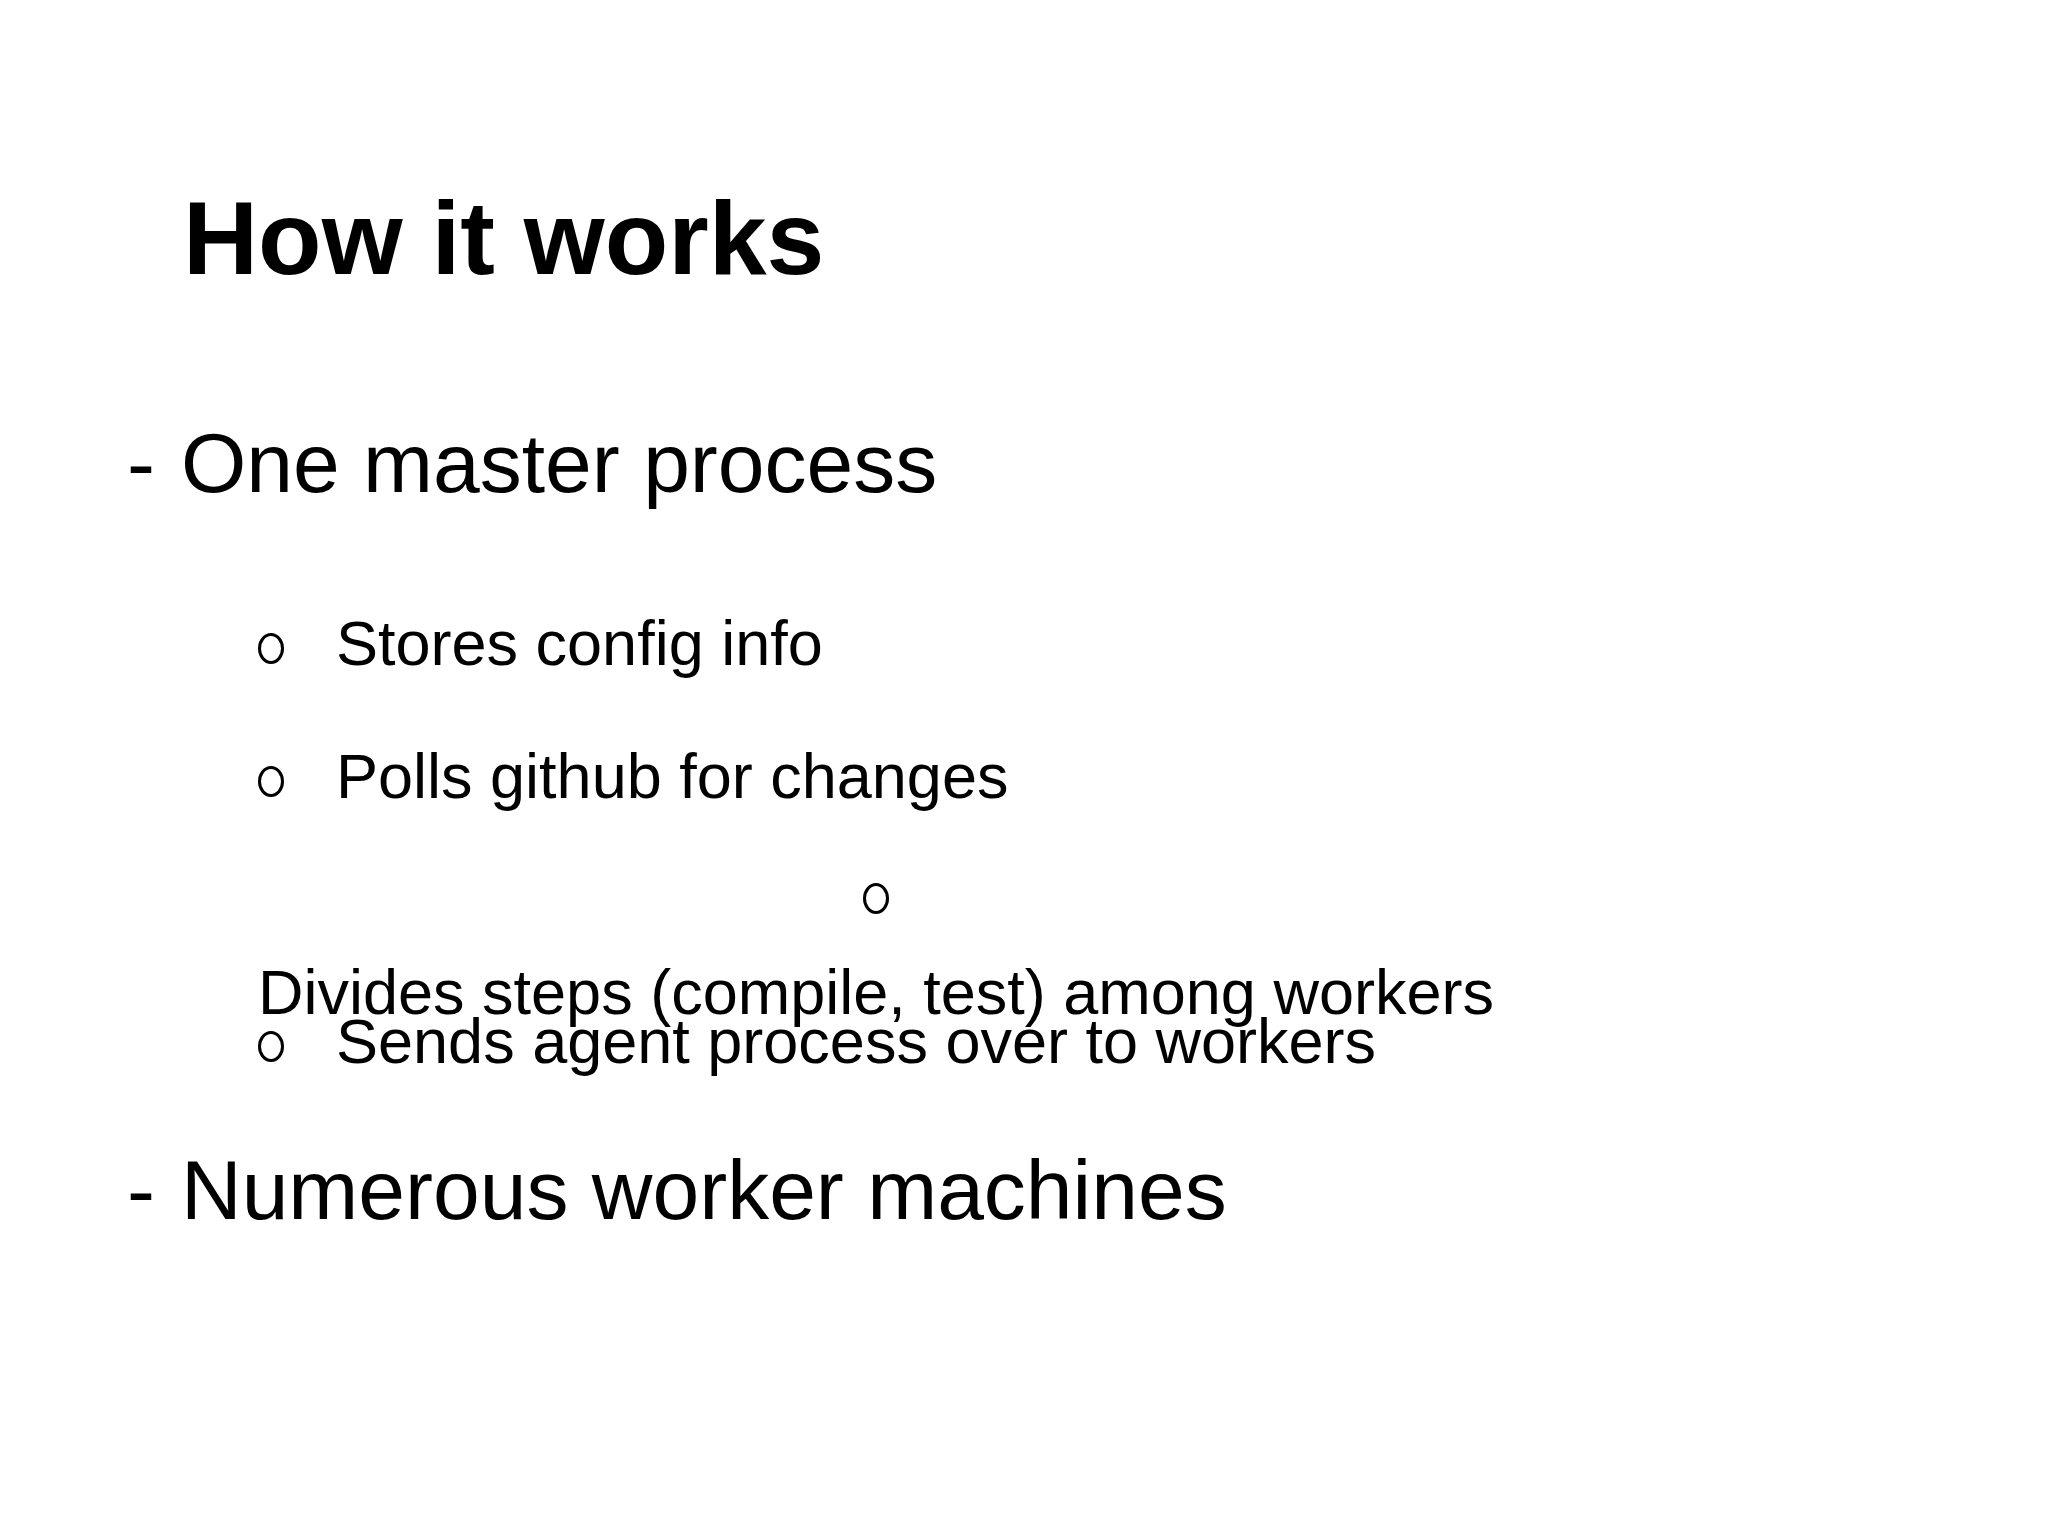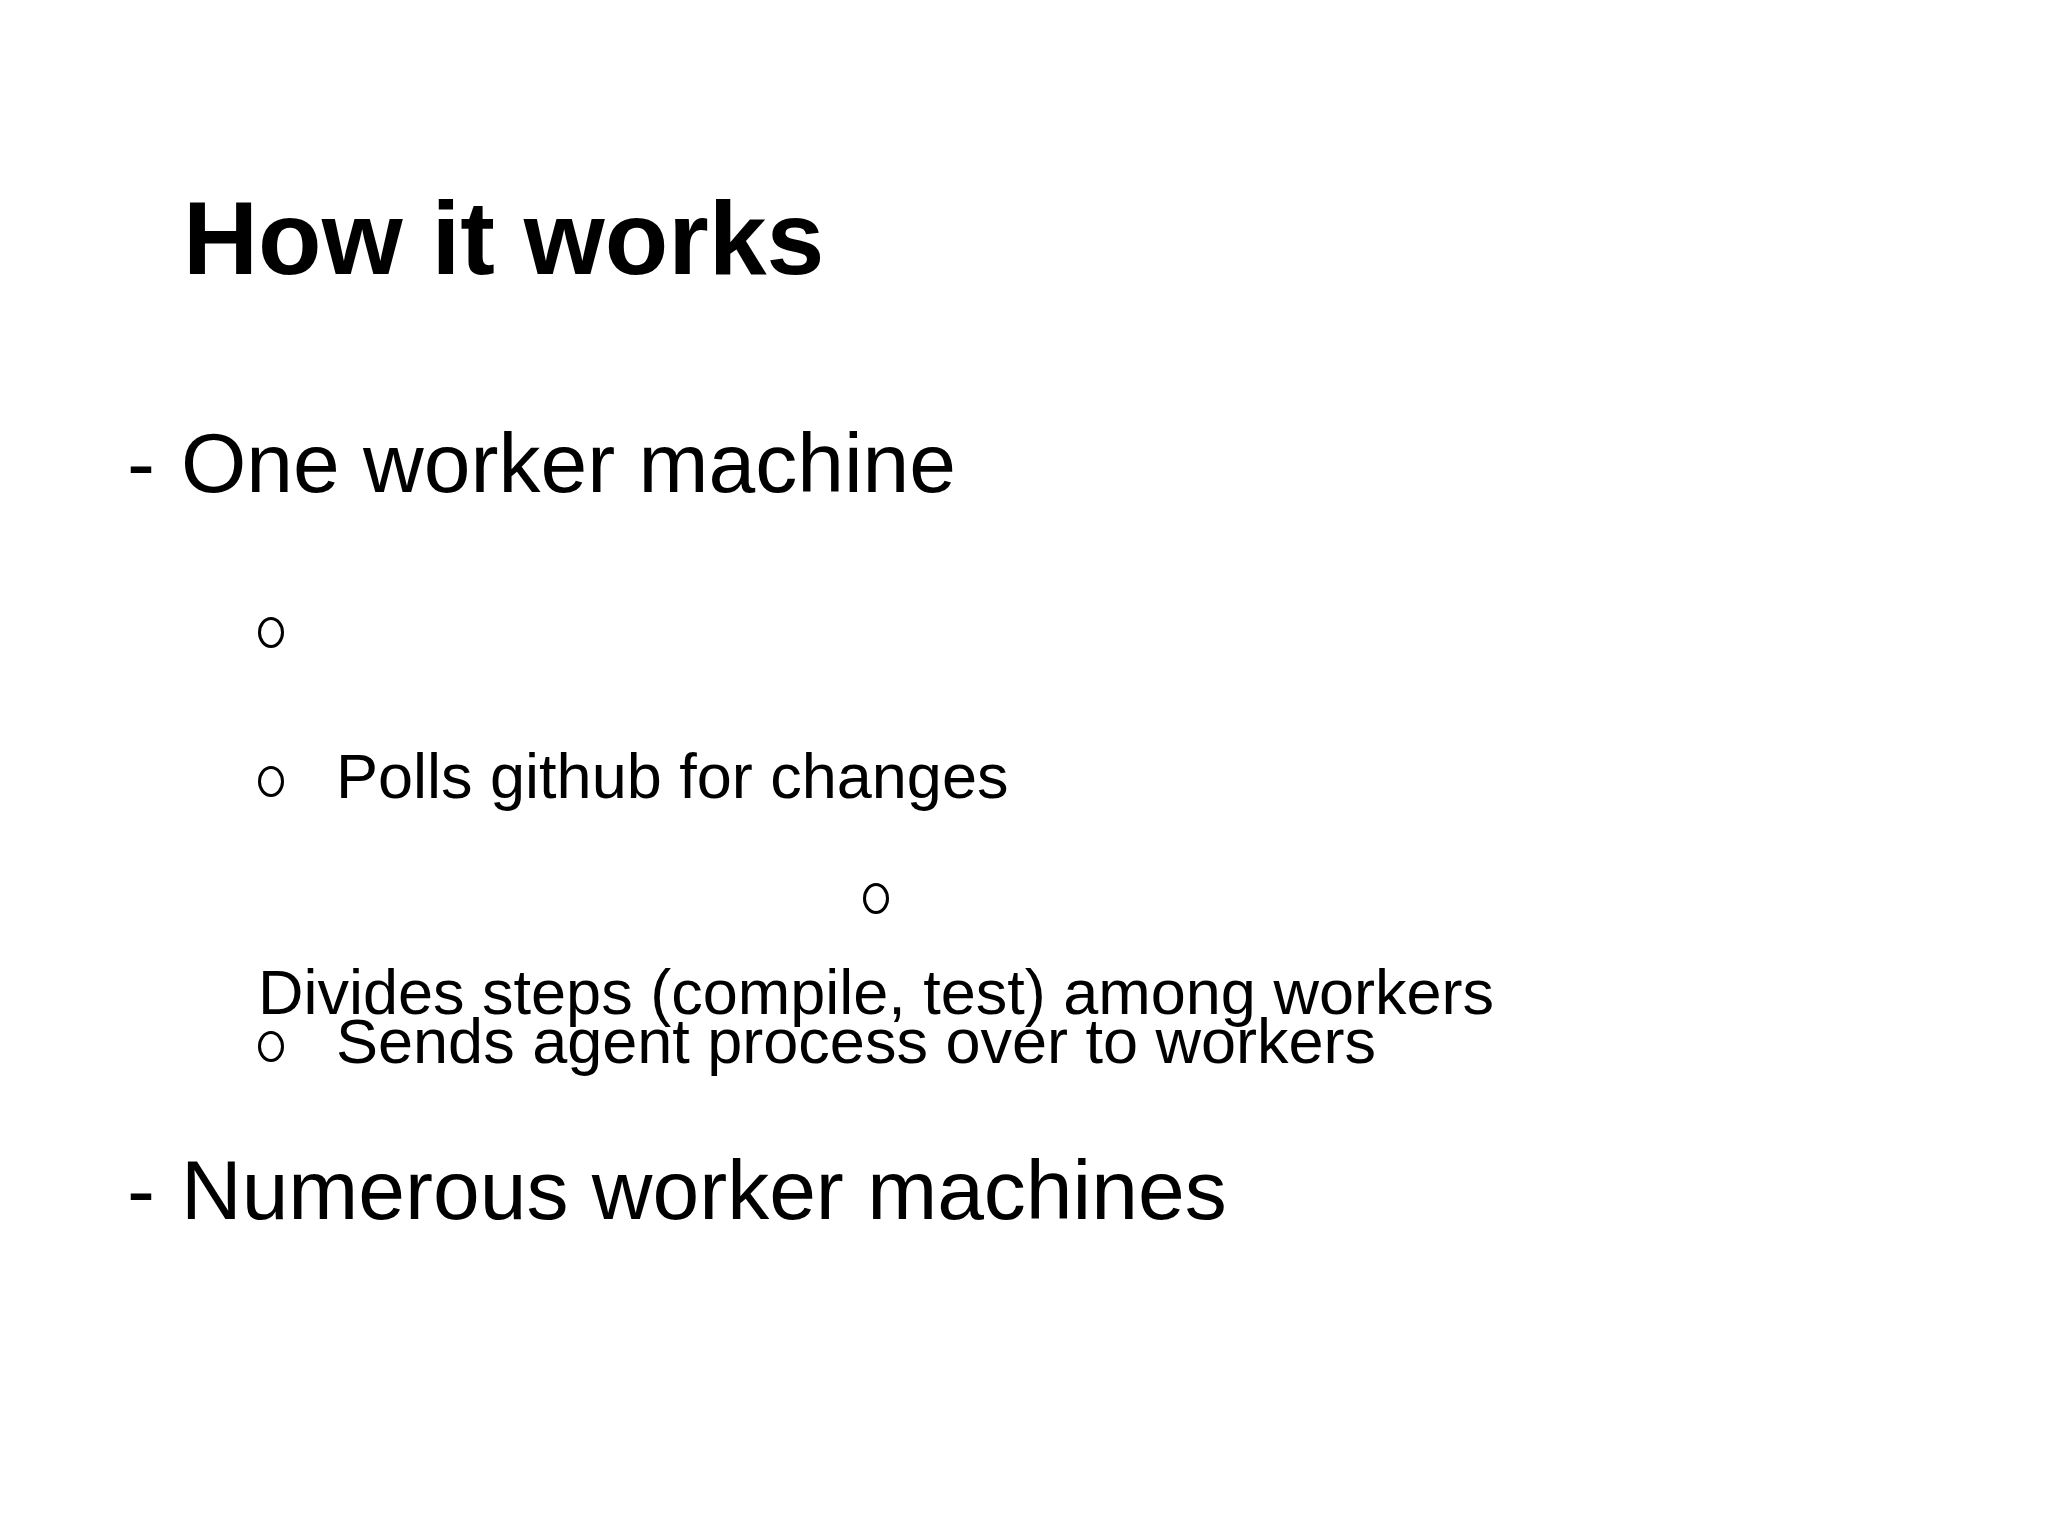--- a/index.html
+++ b/index.html
@@ -64,25 +64,26 @@
 </style>
 </head>
 <body>
 
 <div class="slide">
 
   <h1 class="title">How it works</h1>
 
   <div class="l1 l1-0">
     <span class="dash">-</span>
-    <span>One worker machine</span>
+    <span>One master process</span>
   </div>
 
   <div class="l2 l2-0">
     <span class="circle-bullet"></span>
+    <span>Stores config info</span>
   </div>
 
   <div class="l2 l2-1">
     <span class="circle-bullet"></span>
     <span>Polls github for changes</span>
   </div>
 
   <div class="l2 l2-2">
     <span class="circle-bullet"></span>
     <span>Divides steps (compile, test) among workers</span>

